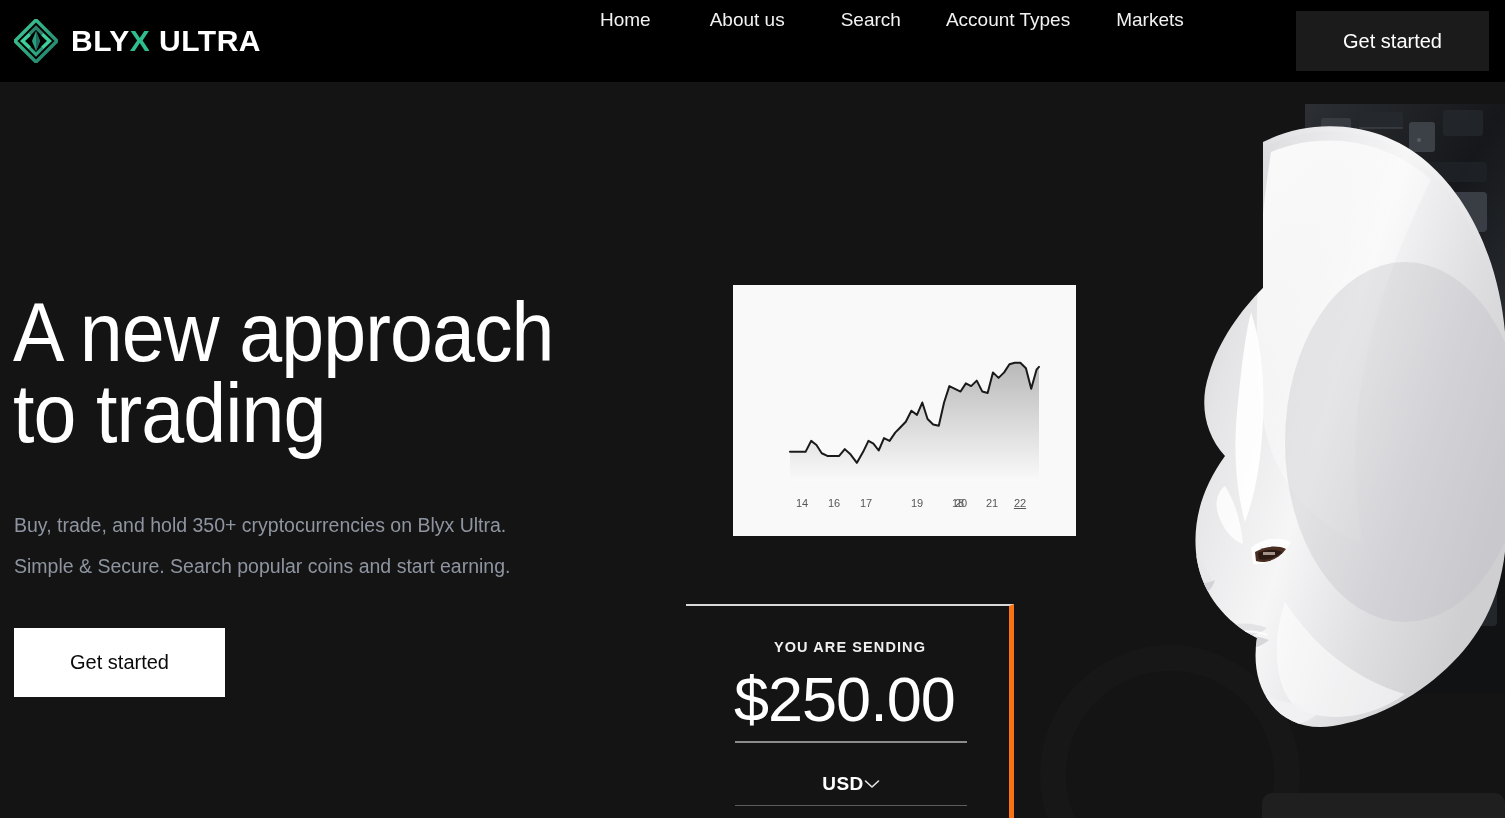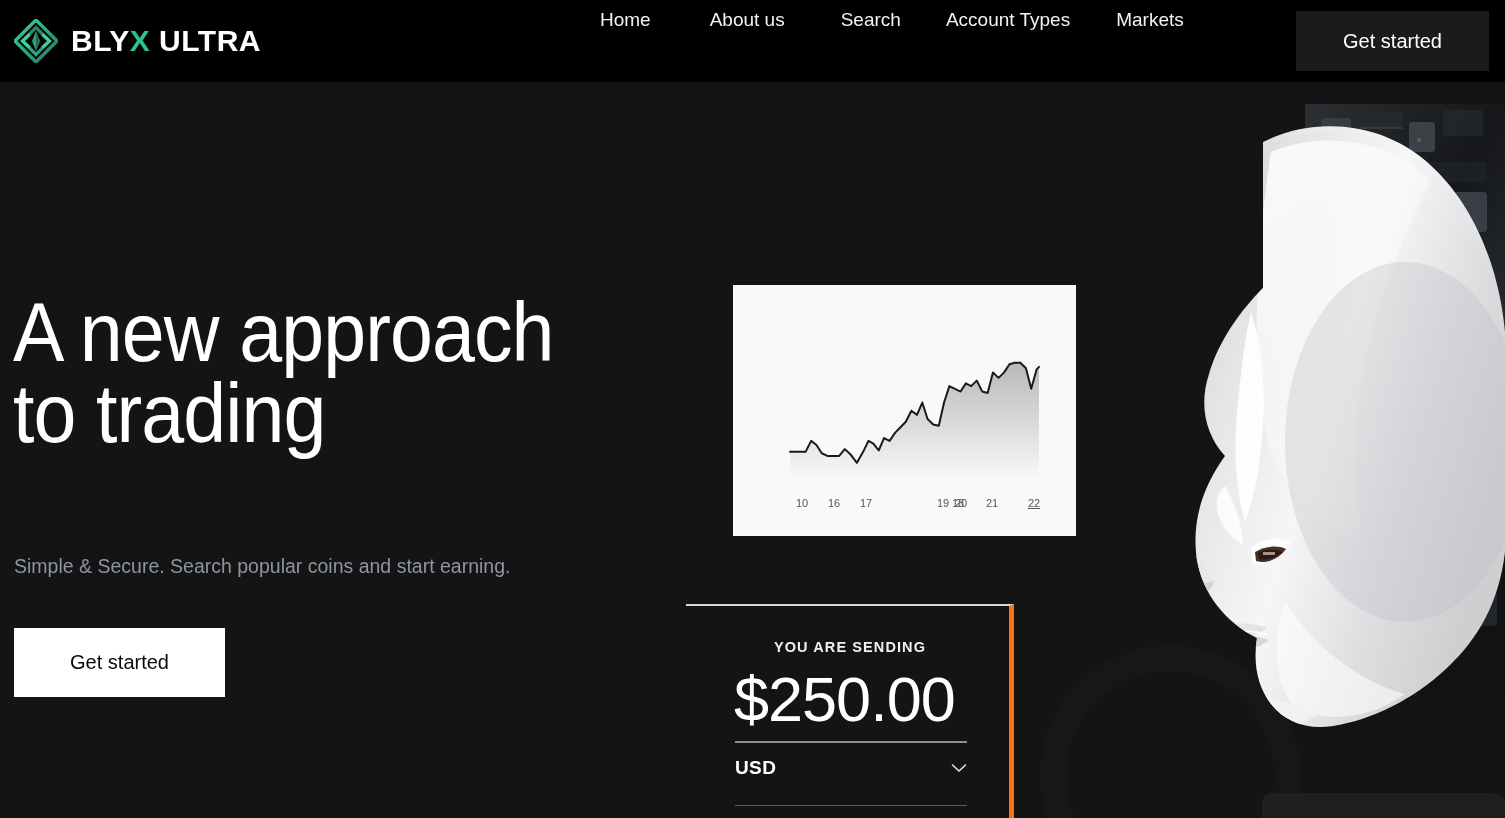--- a/index.html
+++ b/index.html
@@ -85,22 +85,22 @@
   }
   .send-amount {
     position:absolute; left:48px; top:62px; width:232px; 
     font-size:63px; line-height:1; color:#ffffff; font-weight:normal;
     letter-spacing:-1px;
   }
   .send-amount-rule {
     position:absolute; left:49px; top:135px; width:232px; height:2px; background:#8c8c8c;
   }
   .send-cur-row {
-    position:absolute; left:49px; top:144px; width:232px; height:36px;
-    display:flex; align-items:center; justify-content:space-between; cursor:pointer;
+    position:absolute; left:49px; top:160px; width:232px; height:36px;
+    display:flex; align-items:center; justify-content:center; cursor:pointer;
   }
   .send-cur { font-size:19px; color:#ffffff; font-weight:bold; letter-spacing:0.4px; }
   .chev { width:16px; height:10px; display:block; }
   .send-cur-rule {
     position:absolute; left:49px; top:199px; width:232px; height:1px; background:#5c5c5c;
   }
 
   
   .art { position:absolute; right:0; top:82px; width:430px; height:736px; overflow:hidden; z-index:5; }
   .art svg { position:absolute; right:0; top:0; display:block; }
@@ -297,44 +297,44 @@
       <button class="nav-item">Account Types</button>
       <span class="nav-sp nav-sp-4"></span>
       <button class="nav-item">Markets</button>
     </nav>
 
     <button class="cta-header">Get started</button>
   </header>
 
   <h1 class="hero-title"><span>A new approach</span><br><span>to trading</span></h1>
 
-  <p class="hero-sub"><br><span>Simple &amp; Secure. Search popular coins and start earning.</span></p>
+  <p class="hero-sub"><span>Buy, trade, and hold 350+ cryptocurrencies on Blyx Ultra.</span><br><span>Simple &amp; Secure. Search popular coins and start earning.</span></p>
 
   <button class="cta-hero">Get started</button>
 
   <div class="chart-card">
     <svg class="chart-svg" viewBox="0 0 343 251" preserveAspectRatio="none">
       <defs>
         <linearGradient id="areaFill" x1="0" y1="0" x2="0" y2="1">
           <stop offset="0" stop-color="#b9b9b9" stop-opacity="1"></stop>
           <stop offset="1" stop-color="#fafafa" stop-opacity="1"></stop>
         </linearGradient>
       </defs>
       <path id="chart-area" fill="url(#areaFill)" stroke="none" d="M57.00 166.86 L66.34 166.86 L72.56 166.86 L78.16 155.90 L83.46 160.01 L88.75 168.23 L94.35 170.97 L100.58 170.97 L106.18 170.97 L111.78 164.12 L117.69 169.60 L123.92 177.82 L130.14 166.86 L135.44 155.90 L140.42 158.64 L145.71 165.49 L151.00 153.16 L156.60 155.90 L162.20 147.68 L167.49 142.20 L172.78 136.72 L178.39 125.76 L183.99 129.87 L189.28 117.54 L194.57 133.98 L200.17 139.46 L205.78 140.83 L211.07 117.54 L216.36 101.10 L221.96 103.84 L227.56 106.58 L232.86 98.36 L238.15 101.10 L243.75 95.62 L249.35 106.58 L254.64 107.95 L259.93 87.40 L265.54 92.88 L271.14 87.40 L276.43 79.18 L281.72 77.81 L287.32 77.81 L292.93 83.29 L298.22 103.84 L303.51 84.66 L306.00 81.92 L306.00 197 L57.00 197 Z"></path>
       <path id="chart-line" fill="none" stroke="#1a1a1a" stroke-width="2" stroke-linejoin="round" stroke-linecap="round" d="M57.00 166.86 L66.34 166.86 L72.56 166.86 L78.16 155.90 L83.46 160.01 L88.75 168.23 L94.35 170.97 L100.58 170.97 L106.18 170.97 L111.78 164.12 L117.69 169.60 L123.92 177.82 L130.14 166.86 L135.44 155.90 L140.42 158.64 L145.71 165.49 L151.00 153.16 L156.60 155.90 L162.20 147.68 L167.49 142.20 L172.78 136.72 L178.39 125.76 L183.99 129.87 L189.28 117.54 L194.57 133.98 L200.17 139.46 L205.78 140.83 L211.07 117.54 L216.36 101.10 L221.96 103.84 L227.56 106.58 L232.86 98.36 L238.15 101.10 L243.75 95.62 L249.35 106.58 L254.64 107.95 L259.93 87.40 L265.54 92.88 L271.14 87.40 L276.43 79.18 L281.72 77.81 L287.32 77.81 L292.93 83.29 L298.22 103.84 L303.51 84.66 L306.00 81.92"></path>
     </svg>
     <div class="chart-xaxis" id="chart-xaxis">
-        <span class="xtick" style="left: 69px;">10</span>
+        <span class="xtick" style="left: 69px;">14</span>
         <span class="xtick" style="left: 101px; text-align: center;">16</span>
         <span class="xtick" style="left: 133px;">17</span>
         <span class="xtick" style="left: 164px; margin-left: 48px;">18</span>
-        <span class="xtick" style="left: 210px;">19</span>
+        <span class="xtick" style="left: 184px;">19</span>
         <span class="xtick" style="left: 228px;">20</span>
         <span class="xtick" style="left: 259px;">21</span>
-        <span class="xtick" style="left: 301px; text-decoration: underline;">22</span>
+        <span class="xtick" style="left: 287px; text-decoration: underline;">22</span>
       </div>
   </div>
 
   <section class="send-panel">
     <div class="send-label">YOU ARE SENDING</div>
     <div class="send-amount">$250.00</div>
     <div class="send-amount-rule"></div>
     <div class="send-cur-row">
       <span class="send-cur">USD</span>
       <svg class="chev" viewBox="0 0 16 10">

